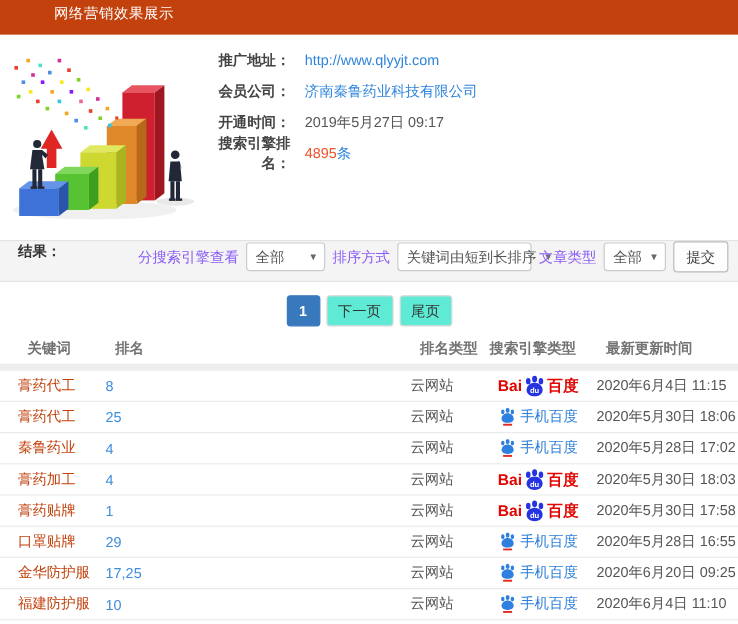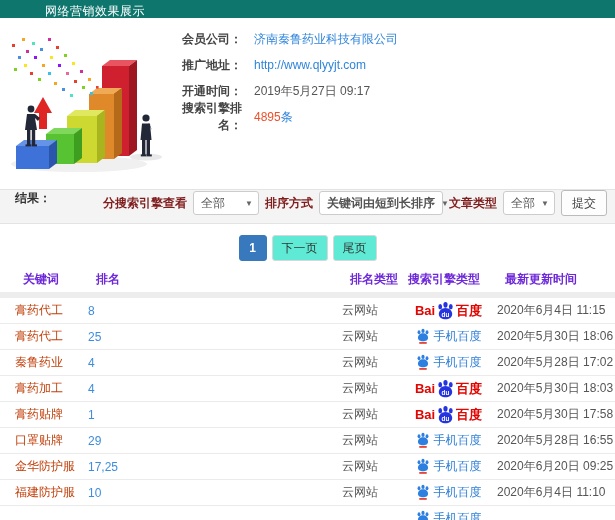--- a/index.html
+++ b/index.html
@@ -1,59 +1,59 @@
 <!DOCTYPE html>
 <html><head>
 <meta charset="utf-8">
 <style>
   * { margin:0; padding:0; box-sizing:border-box; }
   html,body { width:615px; height:520px; overflow:hidden; background:#fff;
     font-family:"Liberation Sans","DejaVu Sans",sans-serif; font-size:12px; color:#555; }
 
   
-  .topbar { height:18px; background:#0f766e; color:#fff; line-height:22px;
+  .topbar { height:29px; background:#c2410c; color:#fff; line-height:22px;
     padding-left:45px; font-size:12px; letter-spacing:.5px; }
 
   
   .info-section { display:flex; height:171px; background:#fff; }
   .illu { width:172px; flex:0 0 172px; padding:8px 0 0 4px; }
   .info-list { padding-top:8px; flex:1; }
   .info-row { display:flex; height:26px; align-items:center; }
   .info-label { width:70px; text-align:right; color:#444; font-weight:bold; flex:0 0 70px; }
   .info-val { margin-left:12px; color:#555; }
   a.blue-link { color:#2f85db; text-decoration:none; }
   .rank-num { color:#f0502a; }
   .rank-unit { color:#2f85db; }
 
   
   .filter-bar { height:35px; background:#f4f4f4; border-top:1px solid #e3e3e3;
     border-bottom:1px solid #e3e3e3; display:flex; align-items:flex-start; padding:0 8px 0 15px; }
   .flt-result { font-weight:bold; color:#333; }
   .flt-right { margin-left:auto; display:flex; align-items:center; gap:6px; }
-  .flt-label { font-weight:bold; color:#7f1d1d; white-space:nowrap; }
+  .flt-label { font-weight:normal; color:#8b5cf6; white-space:nowrap; }
   .fake-select { background:#fff; border:1px solid #ccc; border-radius:3px; height:24px;
     display:flex; align-items:center; padding:0 5px 0 7px; color:#555; cursor:pointer; white-space:nowrap; }
   .fake-select .caret { margin-left:auto; padding-left:6px; font-size:8px; color:#666; }
   .sel-engine { width:66px; }
-  .sel-sort { width:124px;font-weight:bold; }
+  .sel-sort { width:112px; }
   .sel-article { width:52px; }
   .submit-btn { height:26px; padding:0 10px; background:#fdfdfd; border:1px solid #bbb;
     border-radius:3px; color:#444; font-size:12px; cursor:pointer; }
 
   
   .pagination { height:42px; display:flex; justify-content:center; align-items:flex-start;
     padding-top:11px; gap:5px; }
   .page-btn { min-width:28px; height:26px; line-height:24px; text-align:center; padding:0 9px;
     border:1px solid #d7d7d7; border-radius:3px; background:#5eead4; color:#333; cursor:pointer; }
   .page-btn.active { background:#3878bc; border-color:#3878bc; color:#fff; font-weight:bold; }
 
   
   .thead-row, .trow { display:grid; grid-template-columns:73px 254px 58px 97px 1fr;
     align-items:center; padding-left:15px; }
-  .thead-row { height:26px; font-weight:bold; color:#6d28d9;padding-left:23px; }
+  .thead-row { height:26px; font-weight:bold; color:#737373;padding-left:23px; }
   .thead-sep { height:6px; background:#ededed; }
   .trow { height:26px; border-bottom:1px solid #ebebeb; }
   .c-kw { color:#c2410c; }
   .c-rank { color:#3e8ddd; text-decoration:none; cursor:pointer; }
   .c-type { color:#555; }
   .c-engine { display:flex; justify-content:center; align-items:center; }
   .c-time { color:#555; }
 
   
   .baidu-logo { display:inline-flex; align-items:center; gap:1px; }
@@ -147,26 +147,26 @@
         <rect x="78" y="60" width="3" height="3" fill="#7ed321"></rect>
         <rect x="84" y="52" width="3" height="3" fill="#f5a623"></rect>
         <rect x="86" y="66" width="3" height="3" fill="#39c2e8"></rect>
         <rect x="92" y="60" width="2.6" height="2.6" fill="#e8402a"></rect>
       </g>
     </svg>
   </div>
 
   <div class="info-list">
     <div class="info-row">
+      <span class="info-label">推广地址：</span>
+      <a class="info-val blue-link">http://www.qlyyjt.com</a>
+    </div>
+    <div class="info-row">
       <span class="info-label">会员公司：</span>
       <a class="info-val blue-link">济南秦鲁药业科技有限公司</a>
-    </div>
-    <div class="info-row">
-      <span class="info-label">推广地址：</span>
-      <a class="info-val blue-link">http://www.qlyyjt.com</a>
     </div>
     <div class="info-row">
       <span class="info-label">开通时间：</span>
       <span class="info-val">2019年5月27日 09:17</span>
     </div>
     <div class="info-row">
       <span class="info-label">搜索引擎排名：</span>
       <span class="info-val"><span class="rank-num">4895</span><span class="rank-unit">条</span></span>
     </div>
   </div>

